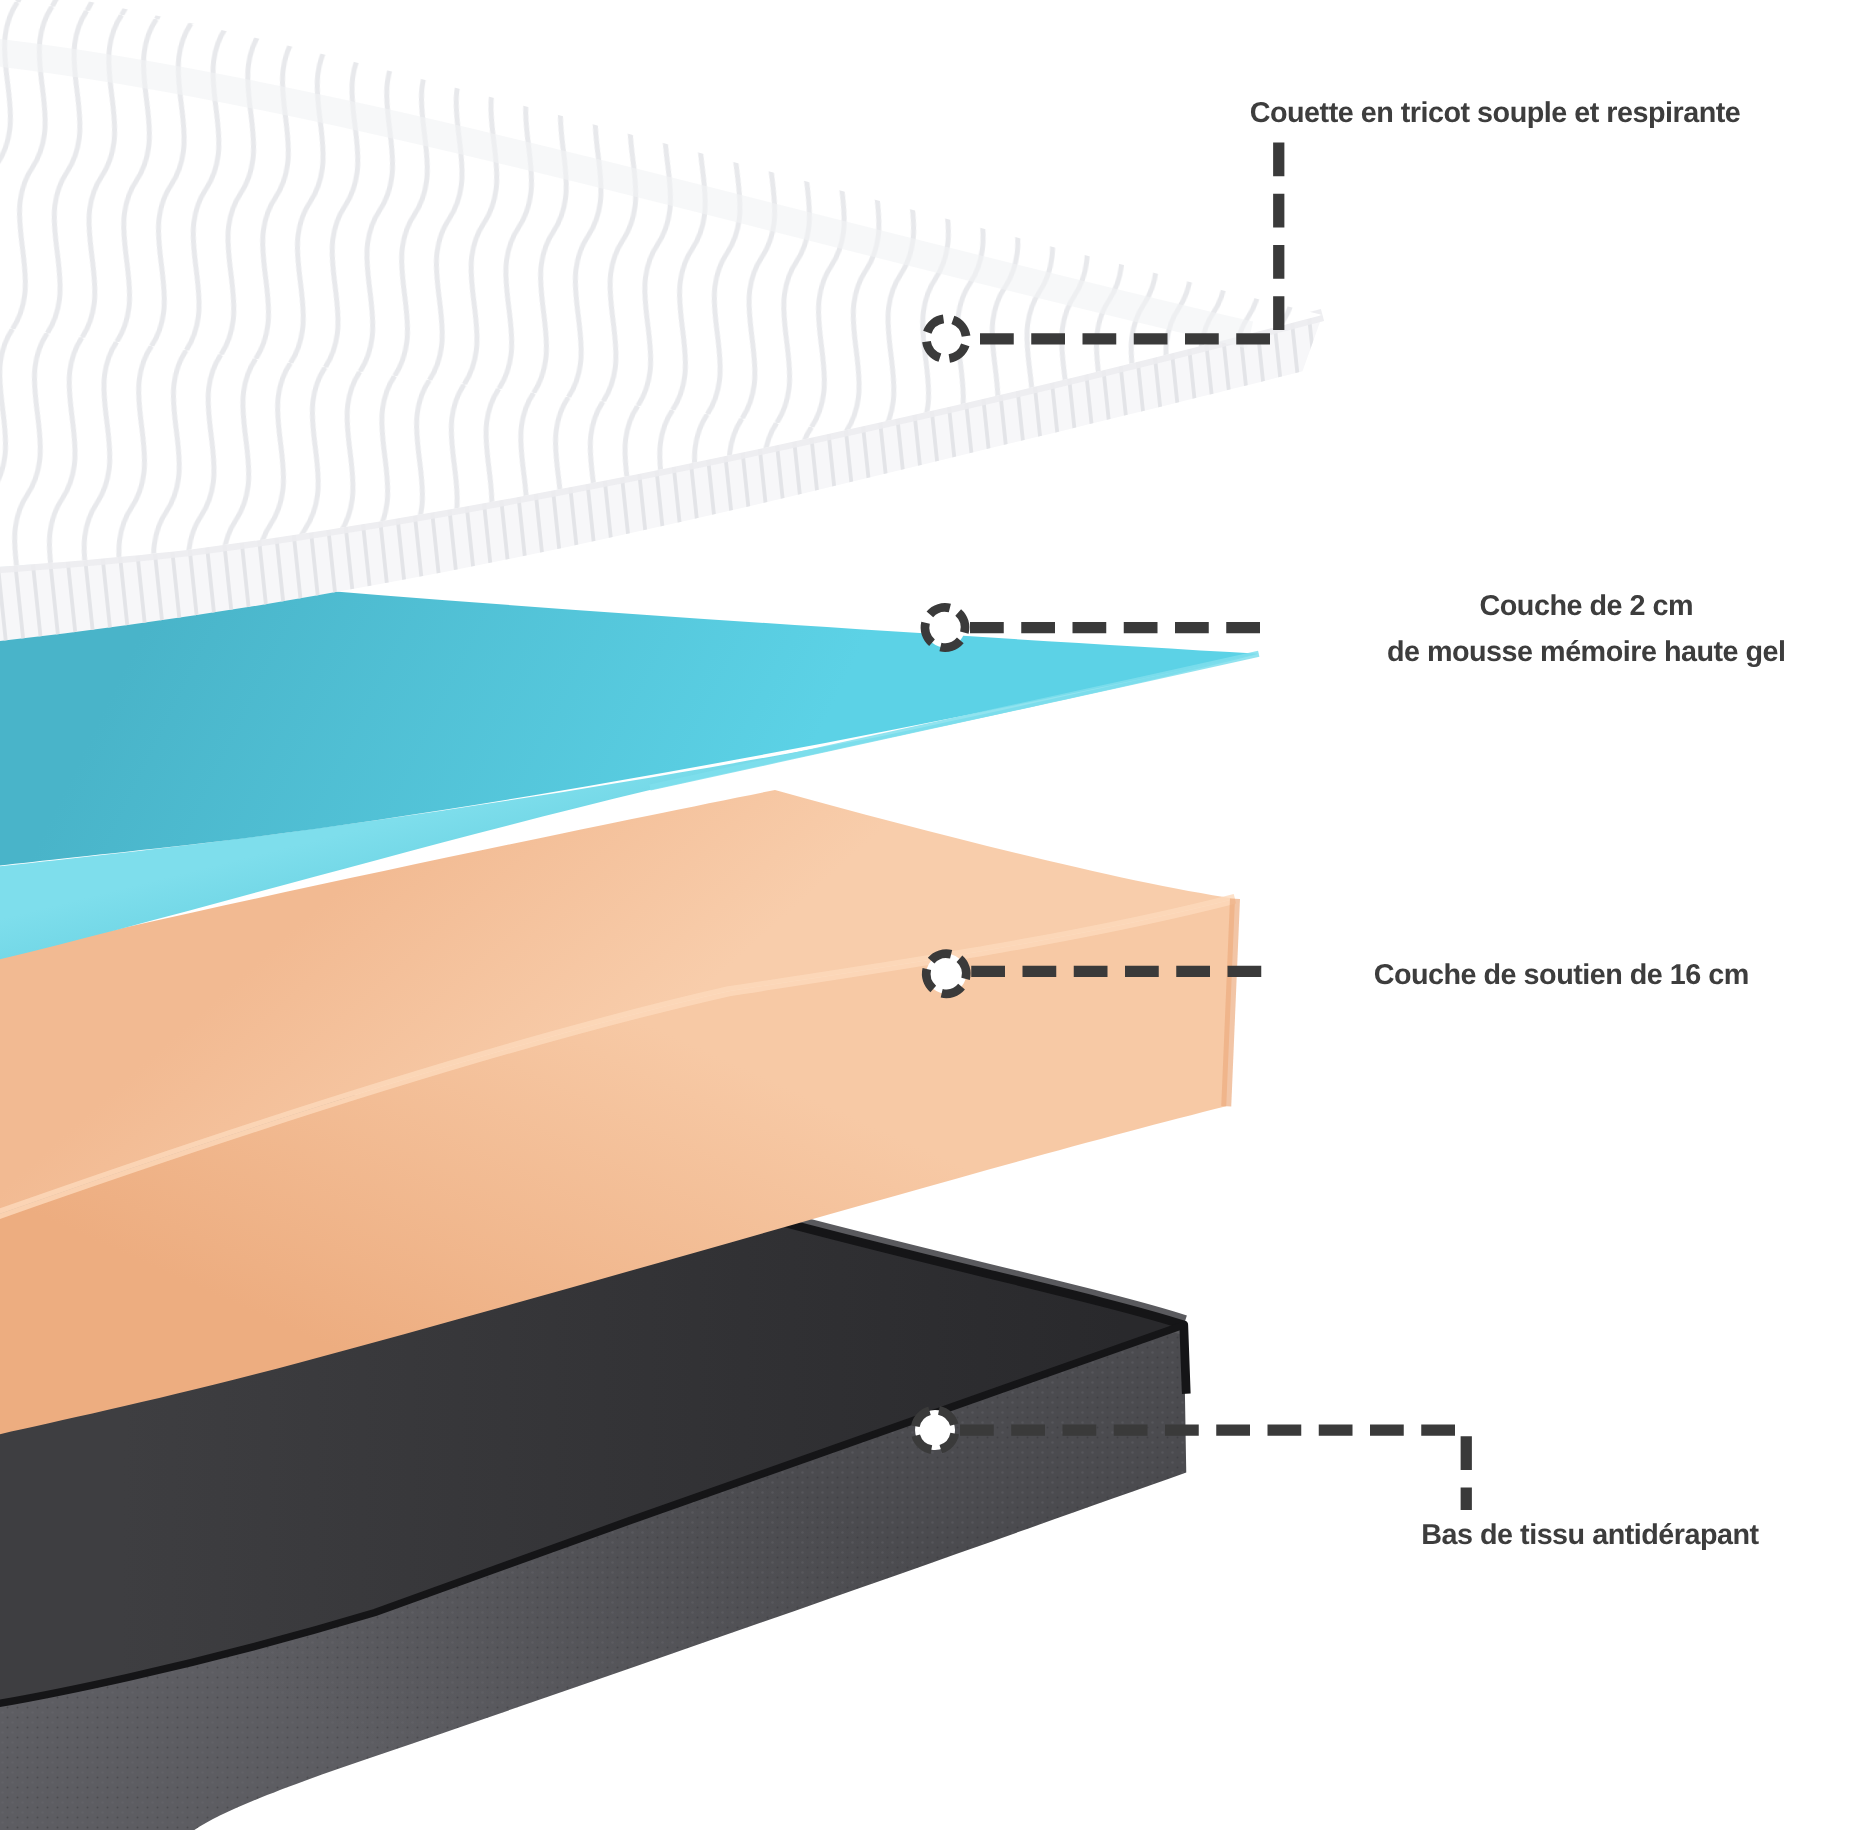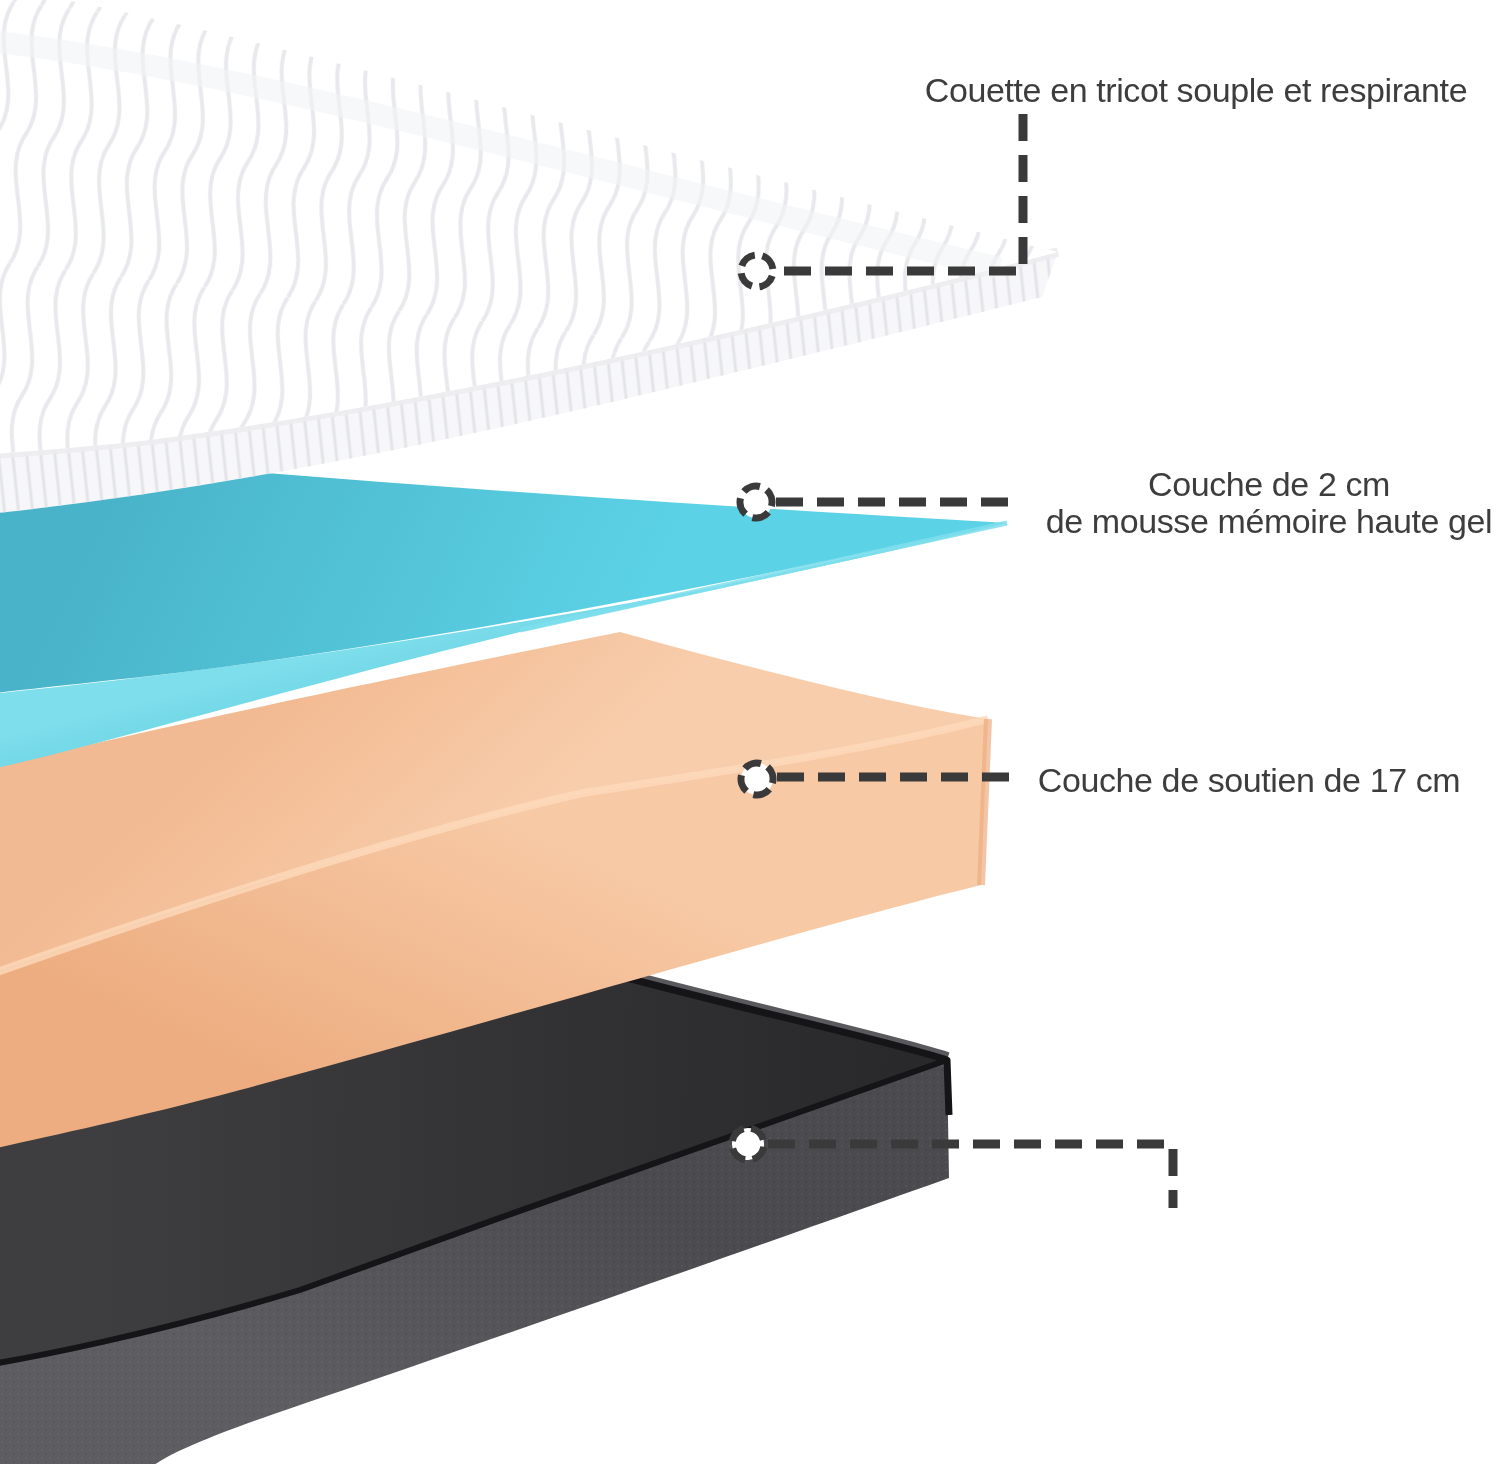--- a/index.html
+++ b/index.html
@@ -3,21 +3,21 @@
 <meta charset="utf-8">
 <style>
   html,body{margin:0;padding:0;background:#ffffff;}
   .stage{
     position:relative;width:1500px;height:1464px;background:#ffffff;overflow:hidden;
     font-family:"Liberation Sans", sans-serif;
   }
   .art{position:absolute;left:0;top:0;width:1500px;height:1464px;}
   .callout{
     position:absolute;transform:translate(-50%,-50%);
-    font-weight:400;font-size:34px;line-height:37px;letter-spacing:-0.4px;
+    font-weight:700;font-size:23px;line-height:37px;letter-spacing:-0.4px;
     color:var(--text,#3d3d3d);text-align:center;white-space:nowrap;
   }
   .callout-1{left:1196px;top:90px;}
   .callout-2{left:1256px;top:503px;margin-left:13px;}
   .callout-3{left:1249px;top:780px;}
   .callout-4{left:1272px;top:1228px;}
 
   
   .st-blue-top-a{stop-color:var(--blue-top-a,#49b4c9);}
   .st-blue-top-b{stop-color:var(--blue-top-b,#5cd2e6);}
@@ -159,17 +159,20 @@
   <div class="callout callout-1">
     <div>Couette en tricot souple et respirante</div>
   </div>
 
   <div class="callout callout-2">
     <div>Couche de 2 cm</div>
     <div>de mousse mémoire haute gel</div>
   </div>
 
   <div class="callout callout-3">
-    <div>Couche de soutien de 17 cm</div>
+    <div>Couche de soutien de 16 cm</div>
   </div>
 
+  <div class="callout callout-4">
+    <div>Bas de tissu antidérapant</div>
+  </div>
 
 </div>
 
 </body></html>

